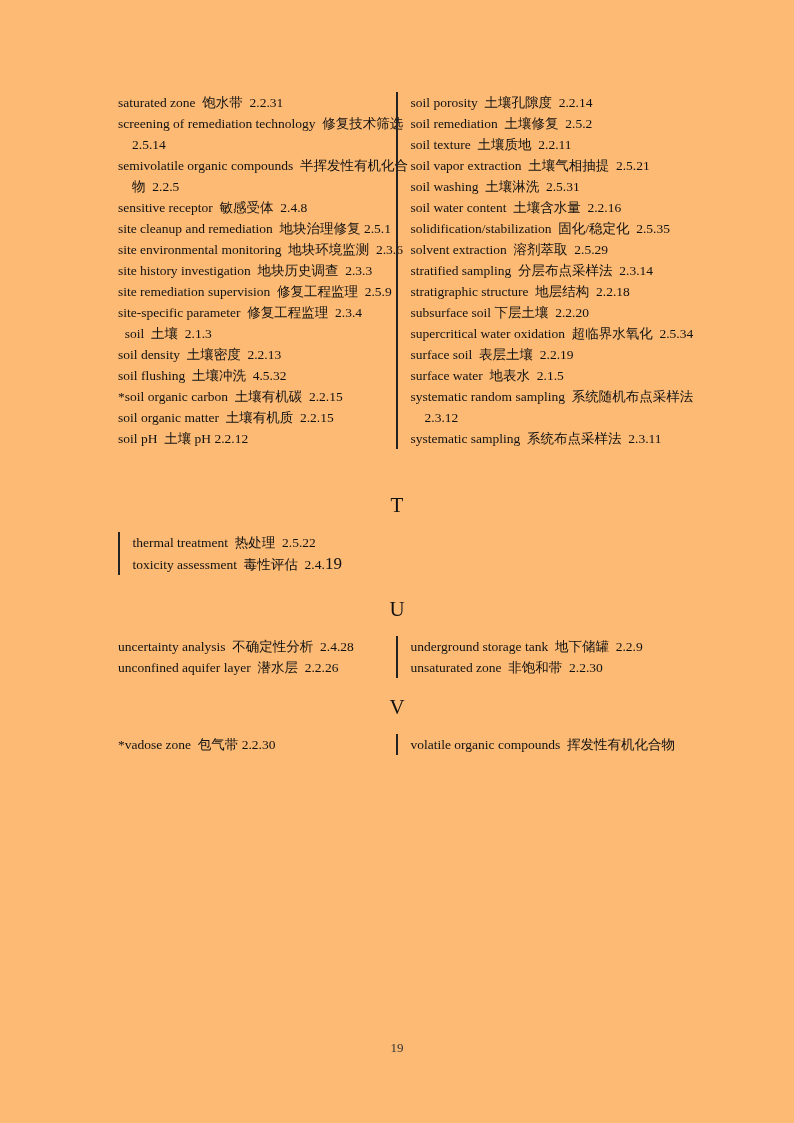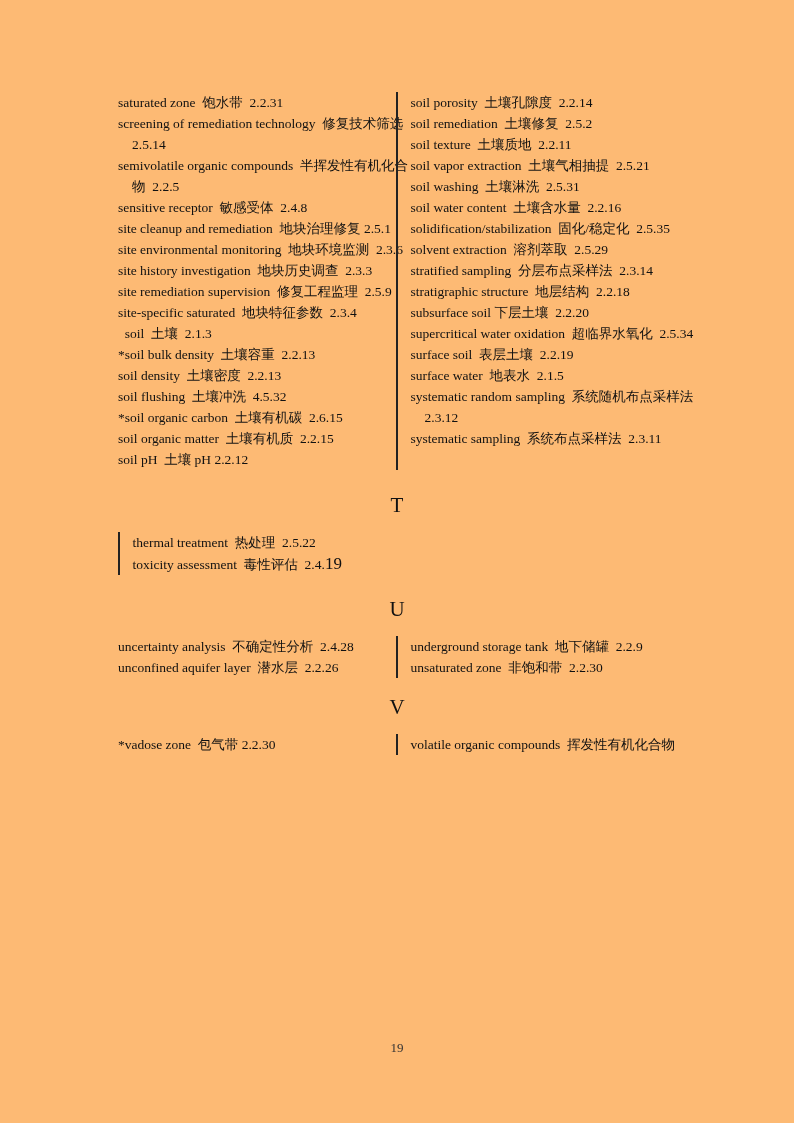--- a/index.html
+++ b/index.html
@@ -95,36 +95,33 @@
             <div class="entry">
               <div class="line">site environmental monitoring  地块环境监测  2.3.6</div>
             </div>
             <div class="entry">
               <div class="line">site history investigation  地块历史调查  2.3.3</div>
             </div>
             <div class="entry">
               <div class="line">site remediation supervision  修复工程监理  2.5.9</div>
             </div>
             <div class="entry">
-              <div class="line">site-specific saturated  地块特征参数  2.3.4</div>
+              <div class="line">site-specific parameter  修复工程监理  2.3.4</div>
             </div>
             <div class="entry">
               <div class="line">  soil  土壤  2.1.3</div>
             </div>
             <div class="entry">
-              <div class="line">*soil bulk density  土壤容重  2.2.13</div>
-            </div>
-            <div class="entry">
               <div class="line">soil density  土壤密度  2.2.13</div>
             </div>
             <div class="entry">
               <div class="line">soil flushing  土壤冲洗  4.5.32</div>
             </div>
             <div class="entry">
-              <div class="line">*soil organic carbon  土壤有机碳  2.6.15</div>
+              <div class="line">*soil organic carbon  土壤有机碳  2.2.15</div>
             </div>
             <div class="entry">
               <div class="line">soil organic matter  土壤有机质  2.2.15</div>
             </div>
             <div class="entry">
               <div class="line">soil pH  土壤 pH 2.2.12</div>
             </div>
           </div>
           <div class="divider"></div>
           <div class="col right">

